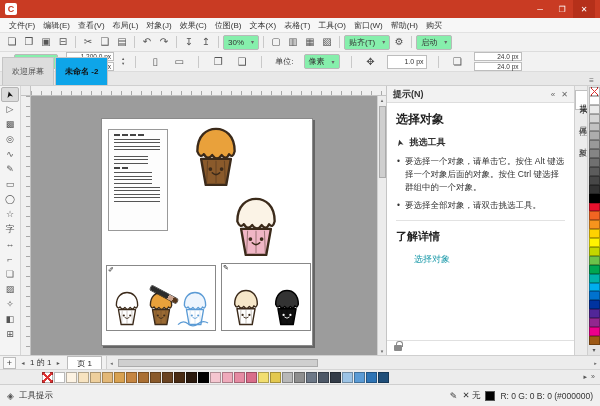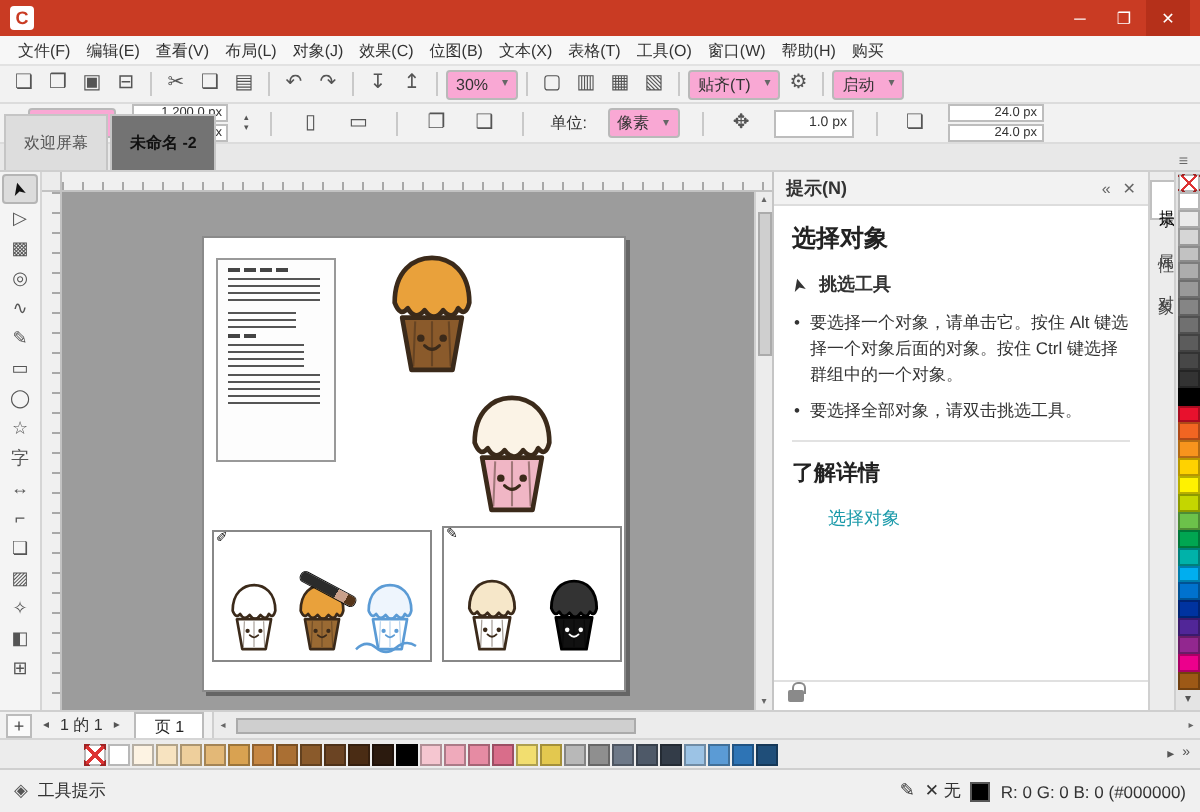--- a/index.html
+++ b/index.html
@@ -19,32 +19,32 @@
   .menubar{height:15px;background:#f7f7f7;display:flex;align-items:center;padding:0 5px;border-bottom:1px solid #e2e2e2;flex:none;}
   .menu-item{padding:0 4px;font-size:8px;color:#333;white-space:nowrap;text-align:center;}
 
   
   .toolbar{background:#f2f2f2;border-bottom:1px solid #dcdcdc;display:flex;align-items:center;flex:none;}
   .toolbar.std{height:19px;padding:0 4px;gap:1px;}
   .toolbar.prop{height:20px;padding:0 14px;gap:8px;}
   .tb-btn{min-width:16px;height:15px;display:flex;align-items:center;justify-content:center;font-size:10px;color:#555;border-radius:2px;}
   .tb-glyph{line-height:1;}
   .tb-sep{width:1px;height:12px;background:#c9c9c9;margin:0 3px;flex:none;}
-  .tb-select,.prop-select{display:flex;align-items:center;gap:7px;height:15px;border:1px solid #b9b9b9;background:#f9a8d4;padding:0 4px;font-size:8px;color:#333;border-radius:2px;white-space:nowrap;}
+  .tb-select,.prop-select{display:flex;align-items:center;gap:7px;height:15px;border:1px solid #b9b9b9;background:#86efac;padding:0 4px;font-size:8px;color:#333;border-radius:2px;white-space:nowrap;}
   .caret{font-size:6px;color:#666;line-height:1;}
   .prop-label{font-size:8px;color:#333;margin:0 2px;}
   .stack{display:flex;flex-direction:column;gap:1px;}
   .mini-field{display:flex;align-items:center;justify-content:flex-end;width:48px;height:9px;border:1px solid #bdbdbd;background:#fff;font-size:6.5px;padding:0 2px;color:#333;white-space:nowrap;}
   .mini-field.tall{height:14px;font-size:7px;width:40px;}
   .spin-col{display:flex;flex-direction:column;justify-content:center;font-size:4.5px;color:#555;line-height:4.5px;}
 
   
   .doctabs{height:14px;background:#e8e8e8;display:flex;align-items:flex-end;padding:0 2px;border-bottom:1px solid #cfcfcf;flex:none;}
   .doc-tab{height:28px;display:flex;align-items:center;padding:0 9px;font-size:8px;color:#555;background:#ddd;border:1px solid #c5c5c5;border-bottom:none;margin-right:1px;white-space:nowrap;}
-  .doc-tab.active{background:#737373;color:#111;font-weight:bold;}
+  .doc-tab.active{background:#0ea5e9;color:#111;font-weight:bold;}
   .doctab-spacer{flex:1;}
   .doctab-icon{font-size:8px;color:#666;padding:0 4px;}
 
   
   .main{flex:1;display:flex;min-height:0;}
   .toolbox{width:21px;background:#f4f4f4;border-right:1px solid #d5d5d5;display:flex;flex-direction:column;align-items:center;padding-top:1px;flex:none;}
   .tool-btn{width:18px;height:15px;display:flex;align-items:center;justify-content:center;font-size:9px;color:#555;}
   .tool-btn.active{background:#dcdcdc;border:1px solid #b5b5b5;border-radius:2px;color:#111;}
   .tool-glyph{line-height:1;display:inline-block;}
   [data-name="pick-tool-icon"]{transform:rotate(-105deg);}

